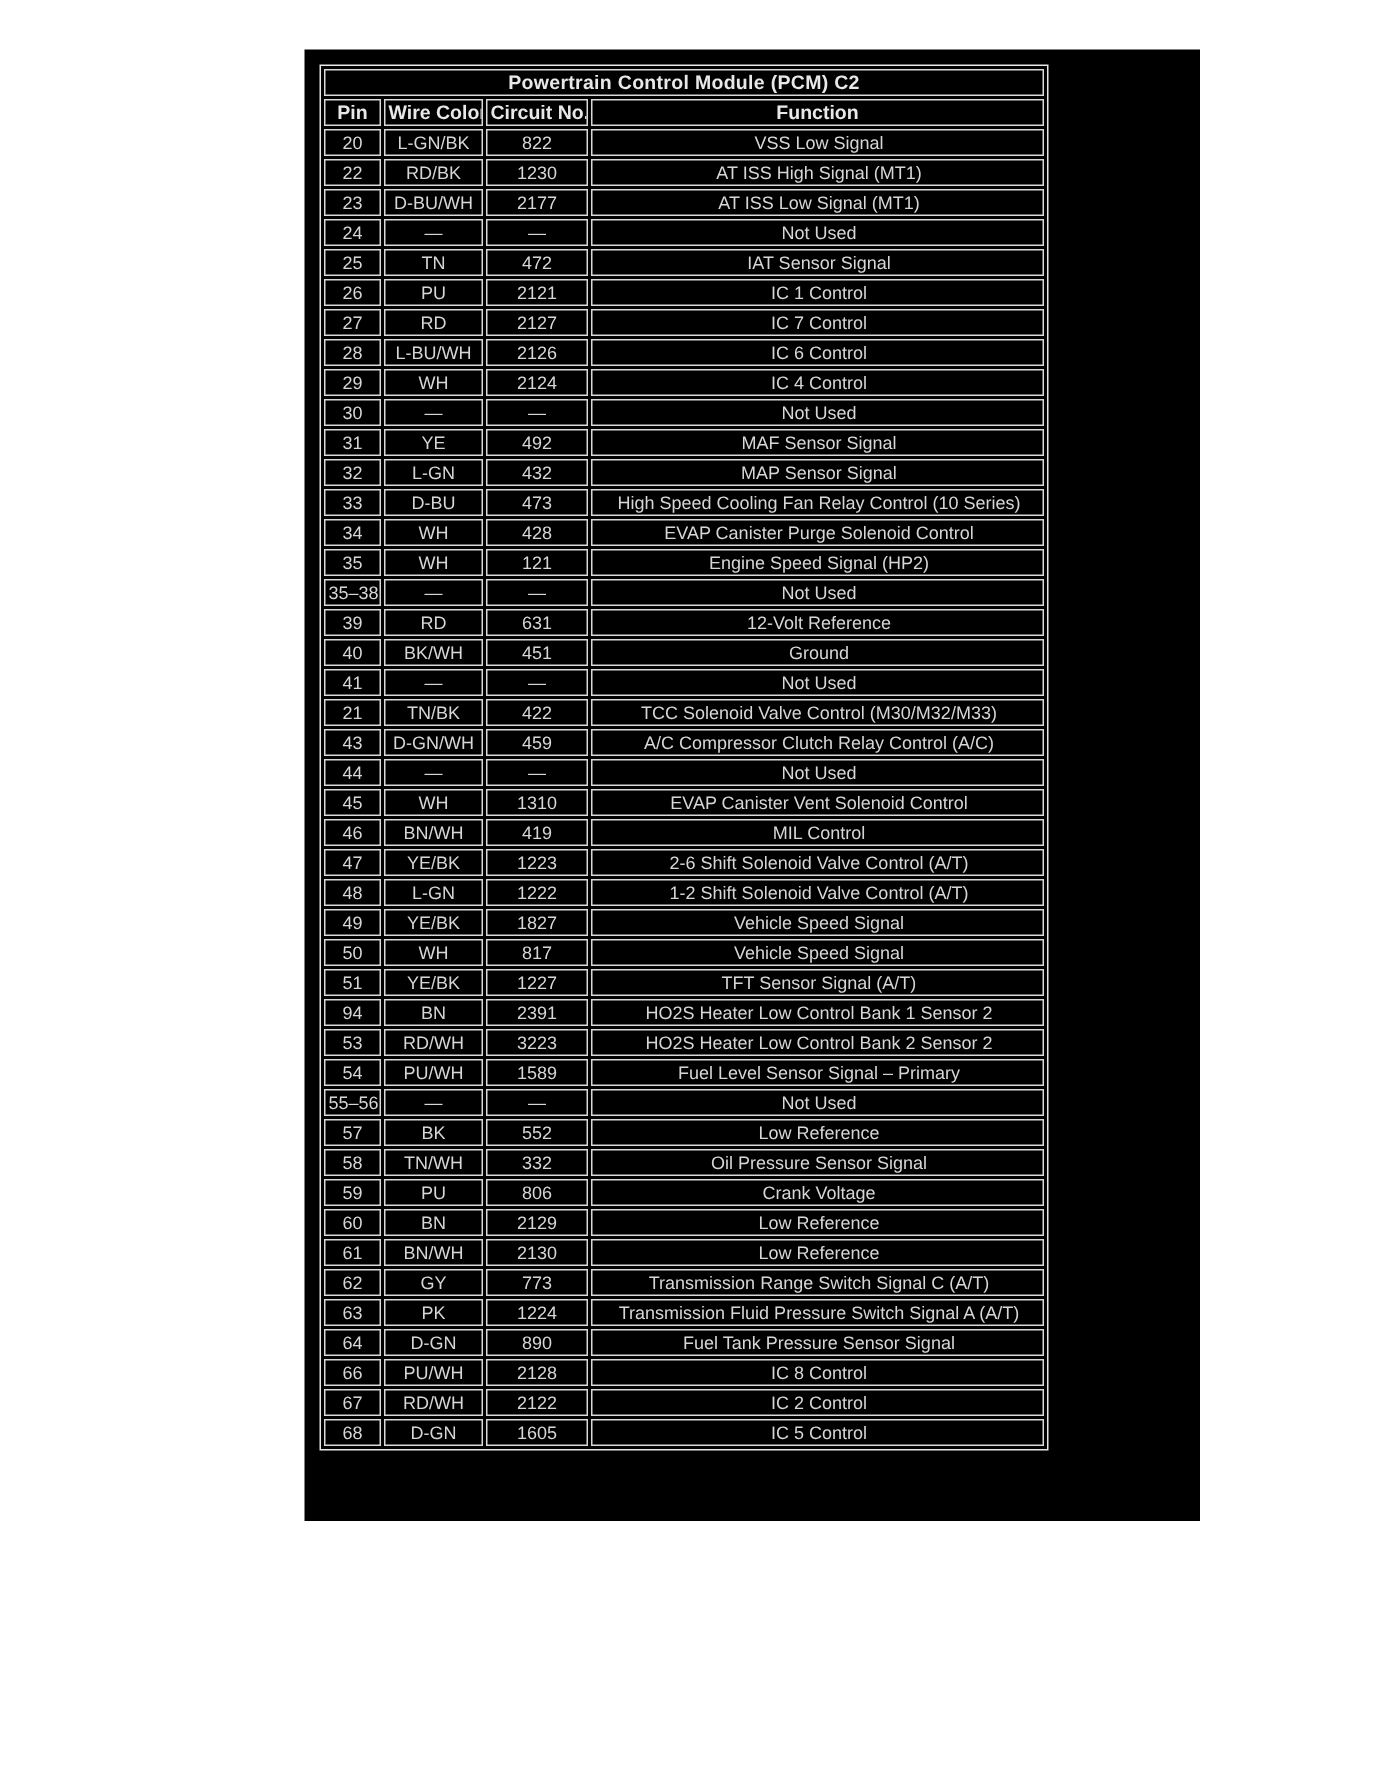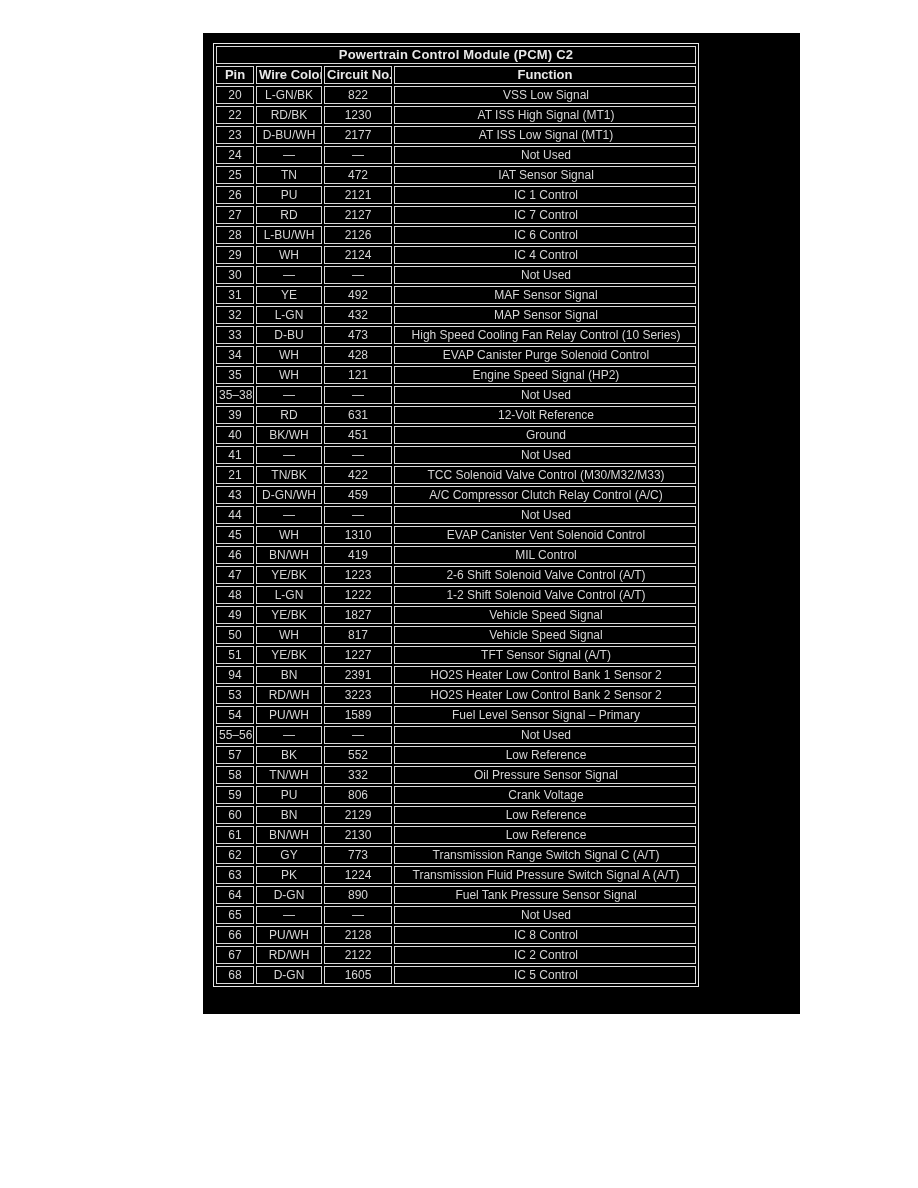--- a/index.html
+++ b/index.html
@@ -317,26 +317,20 @@
           <td class="c2">1224</td>
           <td class="c3">Transmission Fluid Pressure Switch Signal A (A/T)</td>
         </tr>
         <tr>
           <td class="c0">64</td>
           <td class="c1">D-GN</td>
           <td class="c2">890</td>
           <td class="c3">Fuel Tank Pressure Sensor Signal</td>
         </tr>
         <tr>
-          <td class="c0">65</td>
-          <td class="c1">—</td>
-          <td class="c2">—</td>
-          <td class="c3">Not Used</td>
-        </tr>
-        <tr>
           <td class="c0">66</td>
           <td class="c1">PU/WH</td>
           <td class="c2">2128</td>
           <td class="c3">IC 8 Control</td>
         </tr>
         <tr>
           <td class="c0">67</td>
           <td class="c1">RD/WH</td>
           <td class="c2">2122</td>
           <td class="c3">IC 2 Control</td>

